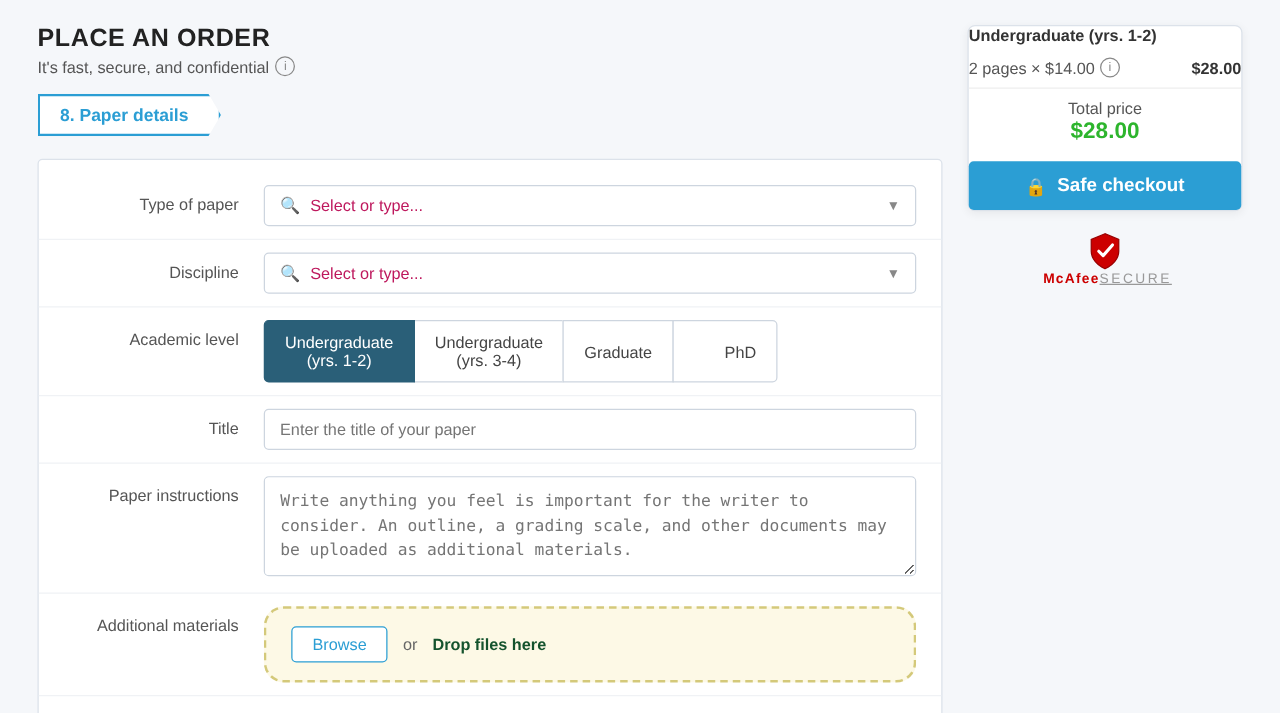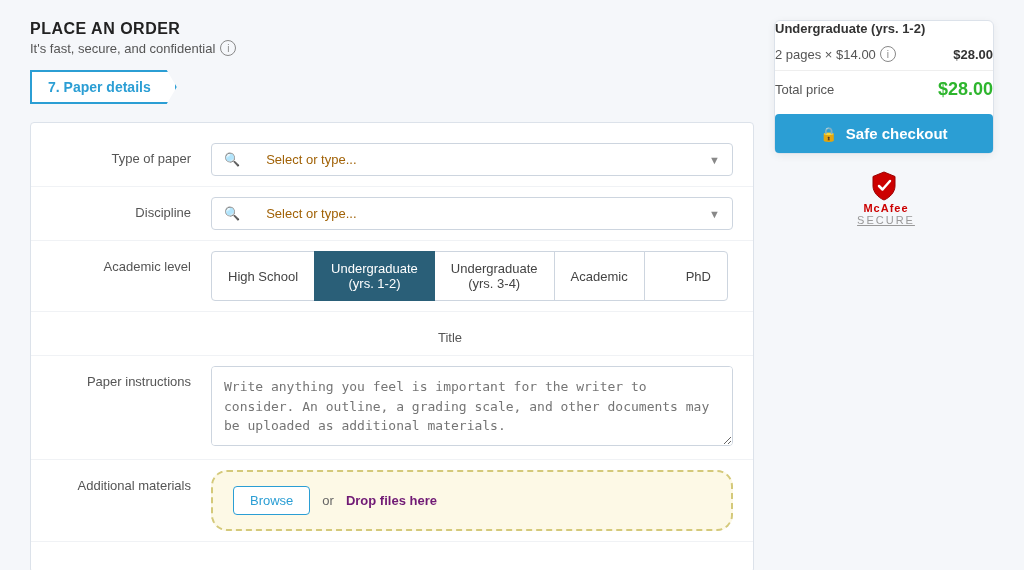--- a/index.html
+++ b/index.html
@@ -13,21 +13,21 @@
       display: flex;
       gap: 20px;
       padding: 20px 30px;
       max-width: 1024px;
       margin: 0 auto;
     }
     .main-content {
       flex: 1;
     }
     h1.page-title {
-      font-size: 16px;
+      font-size: 20px;
       font-weight: 900;
       color: #222;
       text-transform: uppercase;
       letter-spacing: 0.5px;
     }
     .subtitle {
       font-size: 13px;
       color: #555;
       margin-top: 2px;
       display: flex;
@@ -98,24 +98,23 @@
       background: white;
       cursor: pointer;
       position: relative;
     }
     .select-input .search-icon {
       color: #999;
       margin-right: 8px;
       font-size: 13px;
     }
     .select-input .placeholder-text {
-      color: #a16207;
+      color: #be185d;
       flex: 1;
       font-size: 13px;
-      margin-left: 18px;
     }
     .select-input .chevron {
       color: #888;
       font-size: 11px;
     }
     .btn-group {
       display: flex;
       flex-wrap: wrap;
       gap: 0;
     }
@@ -178,21 +177,21 @@
       padding: 6px 16px;
       border-radius: 4px;
       font-size: 13px;
       cursor: pointer;
     }
     .upload-text {
       font-size: 13px;
       color: #666;
     }
     .upload-highlight {
-      color: #701a75;
+      color: #14532d;
       font-weight: 600;
     }
     
     .sidebar {
       width: 220px;
       min-width: 220px;
     }
     .price-card {
       background: white;
       border: 1px solid #dce2ea;
@@ -224,20 +223,21 @@
       color: #333;
     }
     .total-row {
       display: flex;
       justify-content: space-between;
       align-items: center;
       margin-top: 8px;
       padding-top: 8px;
       border-top: 1px solid #eee;
       margin-bottom: 14px;
+      flex-direction: column;
     }
     .total-row .total-label {
       font-size: 13px;
       color: #555;
     }
     .total-row .total-amount {
       font-size: 18px;
       font-weight: 700;
       color: #2db52d;
     }
@@ -302,21 +302,21 @@
 
 <div class="page-wrapper">
   <div class="main-content">
     <h1 class="page-title">PLACE AN ORDER</h1>
     <div class="subtitle">
       <span>It's fast, secure, and confidential</span>
       <span class="info-circle">i</span>
     </div>
 
     <div class="section-tab">
-      <span>7. Paper details</span>
+      <span>8. Paper details</span>
     </div>
 
     <div class="form-section">
 
       <div class="form-row">
         <div class="form-label">Type of paper</div>
         <div class="form-field">
           <div class="select-input">
             <span class="search-icon">🔍</span>
             <span class="placeholder-text">Select or type...</span>
@@ -333,31 +333,33 @@
             <span class="placeholder-text">Select or type...</span>
             <span class="chevron">▼</span>
           </div>
         </div>
       </div>
 
       <div class="form-row">
         <div class="form-label">Academic level</div>
         <div class="form-field">
           <div class="btn-group academic-btns">
-            <button>High School</button>
             <button class="active">Undergraduate<br>(yrs. 1-2)</button>
             <button>Undergraduate<br>(yrs. 3-4)</button>
-            <button>Academic</button>
+            <button>Graduate</button>
             <button>PhD</button>
           </div>
         </div>
       </div>
 
       <div class="form-row">
         <div class="form-label">Title</div>
+        <div class="form-field">
+          <input type="text" class="text-input" placeholder="Enter the title of your paper" style="">
+        </div>
       </div>
 
       <div class="form-row">
         <div class="form-label">Paper instructions</div>
         <div class="form-field">
           <textarea class="textarea-input" placeholder="Write anything you feel is important for the writer to consider. An outline, a grading scale, and other documents may be uploaded as additional materials." style=""></textarea>
         </div>
       </div>
 
       <div class="form-row">
@@ -398,20 +400,20 @@
         <span>Safe checkout</span>
       </button>
     </div>
 
     <div class="mcafee-badge">
       <div class="mcafee-logo">
         <svg class="mcafee-shield" viewBox="0 0 28 32" fill="none" xmlns="http://www.w3.org/2000/svg">
           <path d="M14 2L3 6.5V16C3 22 8 27.5 14 30C20 27.5 25 22 25 16V6.5L14 2Z" fill="#c00" stroke="#900" stroke-width="1"></path>
           <path d="M9 16l3.5 3.5L20 11" stroke="white" stroke-width="2.5" stroke-linecap="round" stroke-linejoin="round"></path>
         </svg>
-        <div style="display:flex; flex-direction:column; align-items:center; margin-left:4px;">
+        <div style="display:flex; flex-direction:row; align-items:center; margin-left:4px;">
           <span class="mcafee-text">McAfee</span>
           <span class="mcafee-secure">SECURE</span>
         </div>
       </div>
     </div>
   </div>
 </div>
 
 </body></html>

